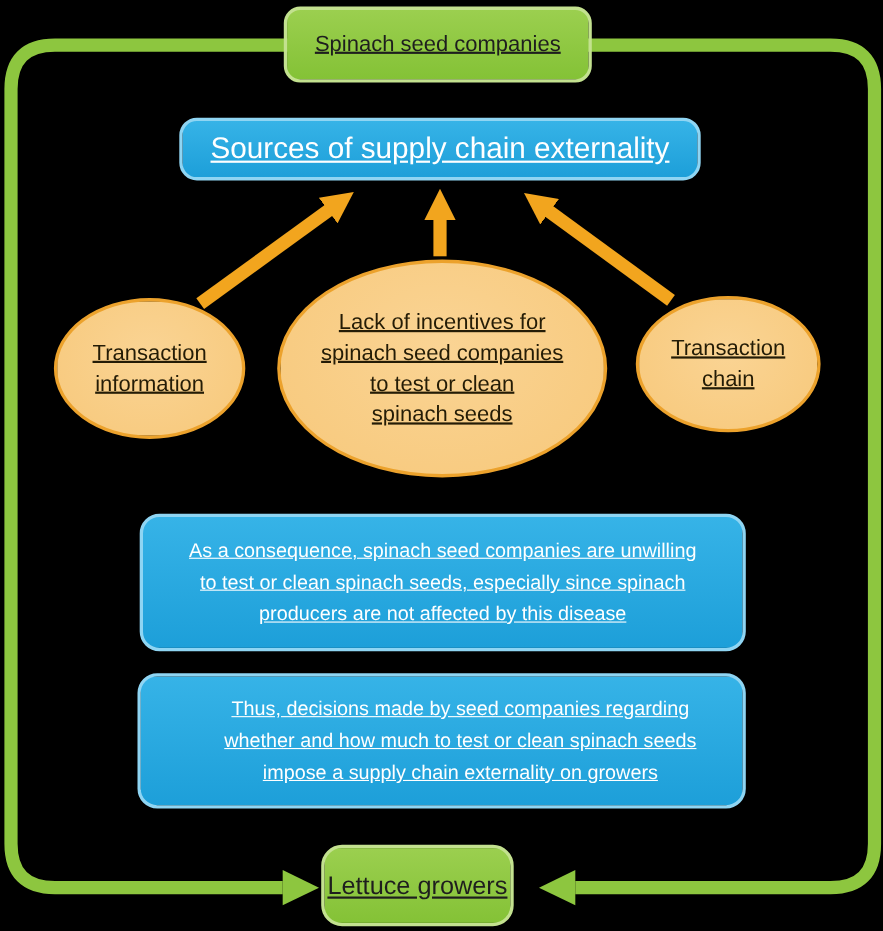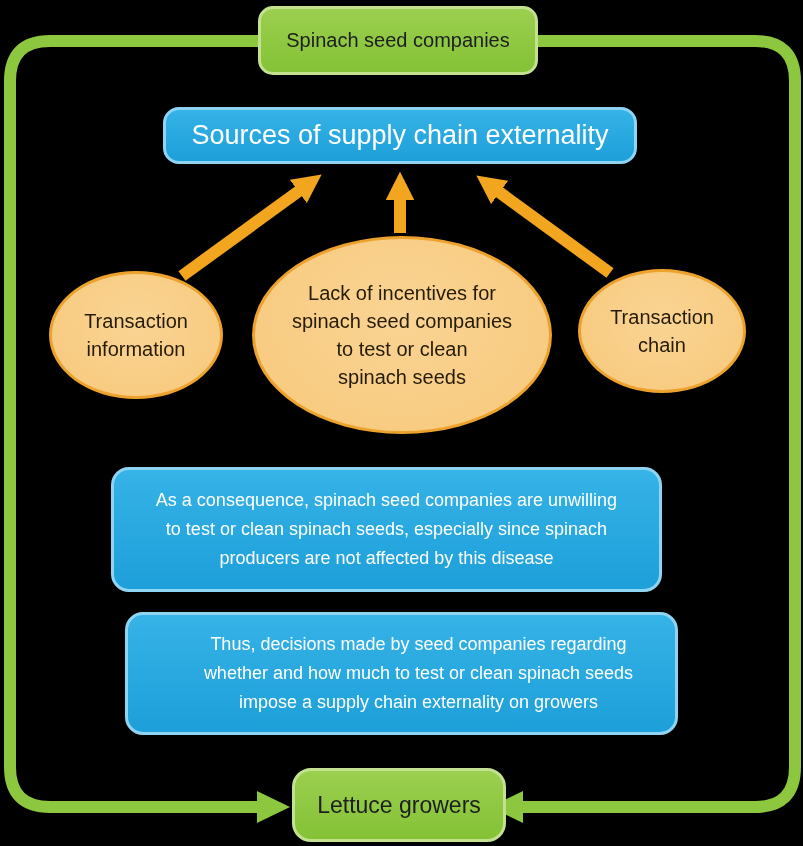--- a/index.html
+++ b/index.html
@@ -46,43 +46,44 @@
   }
   .orange-head { fill: var(--arrow-orange); }
 
   .node {
     position: absolute;
     display: flex;
     flex-direction: column;
     align-items: center;
     justify-content: center;
     text-align: center;
+    text-decoration: underline;
   }
 
   .green-box {
     background: linear-gradient(180deg, #9bcf4f 0%, #84c236 100%);
     border: 3px solid var(--green-light);
     border-radius: 15px;
     color: var(--green-text);
     font-weight: 500;
   }
   .box-top    { left: 258px; top: 6px;   width: 280px; height: 69px; font-size: 20px; }
-  .box-bottom { left: 292px; top: 768px; width: 214px; height: 74px; font-size: 23px; border-radius: 19px; }
+  .box-bottom { left: 292px; top: 768px; width: 175px; height: 74px; font-size: 23px; border-radius: 19px; }
 
   .blue-box {
     background: linear-gradient(180deg, #36b3e7 0%, #1d9fd9 100%);
     border: 3px solid var(--blue-light);
     color: #ffffff;
   }
   .box-sources {
     left: 163px; top: 107px; width: 474px; height: 57px;
     border-radius: 16px; font-size: 27px;
   }
   .box-consequence {
-    left: 111px; top: 467px; width: 551px; height: 125px;
+    left: 127px; top: 467px; width: 551px; height: 125px;
     border-radius: 18px; font-size: 18px; line-height: 29px;
   }
   .box-decisions {
     left: 125px; top: 612px; width: 553px; height: 123px;
     border-radius: 18px; font-size: 18px; line-height: 29px; padding-left: 34px;
   }
 
   .ellipse {
     background: radial-gradient(ellipse at 50% 40%, #fad494 0%, #f7c87a 100%);
     border: 3px solid var(--orange-border);

